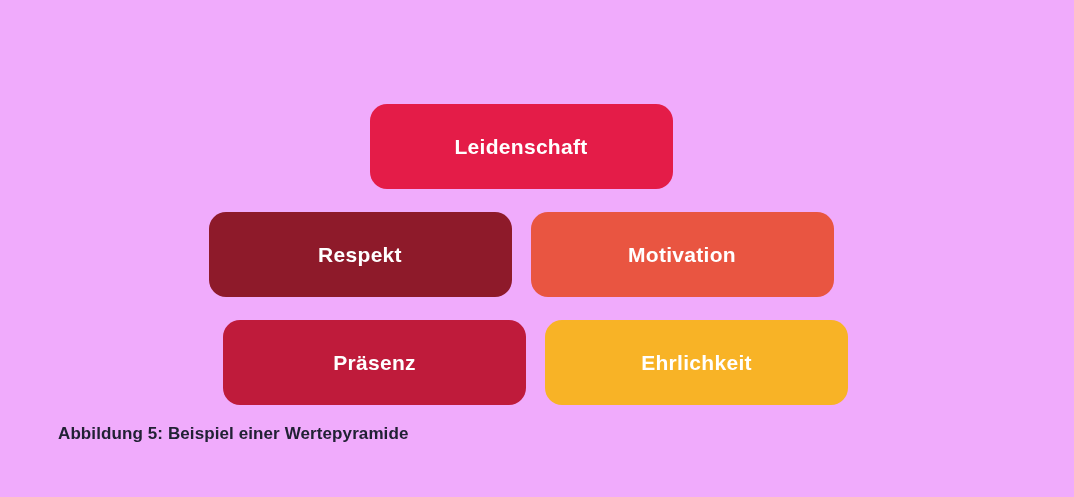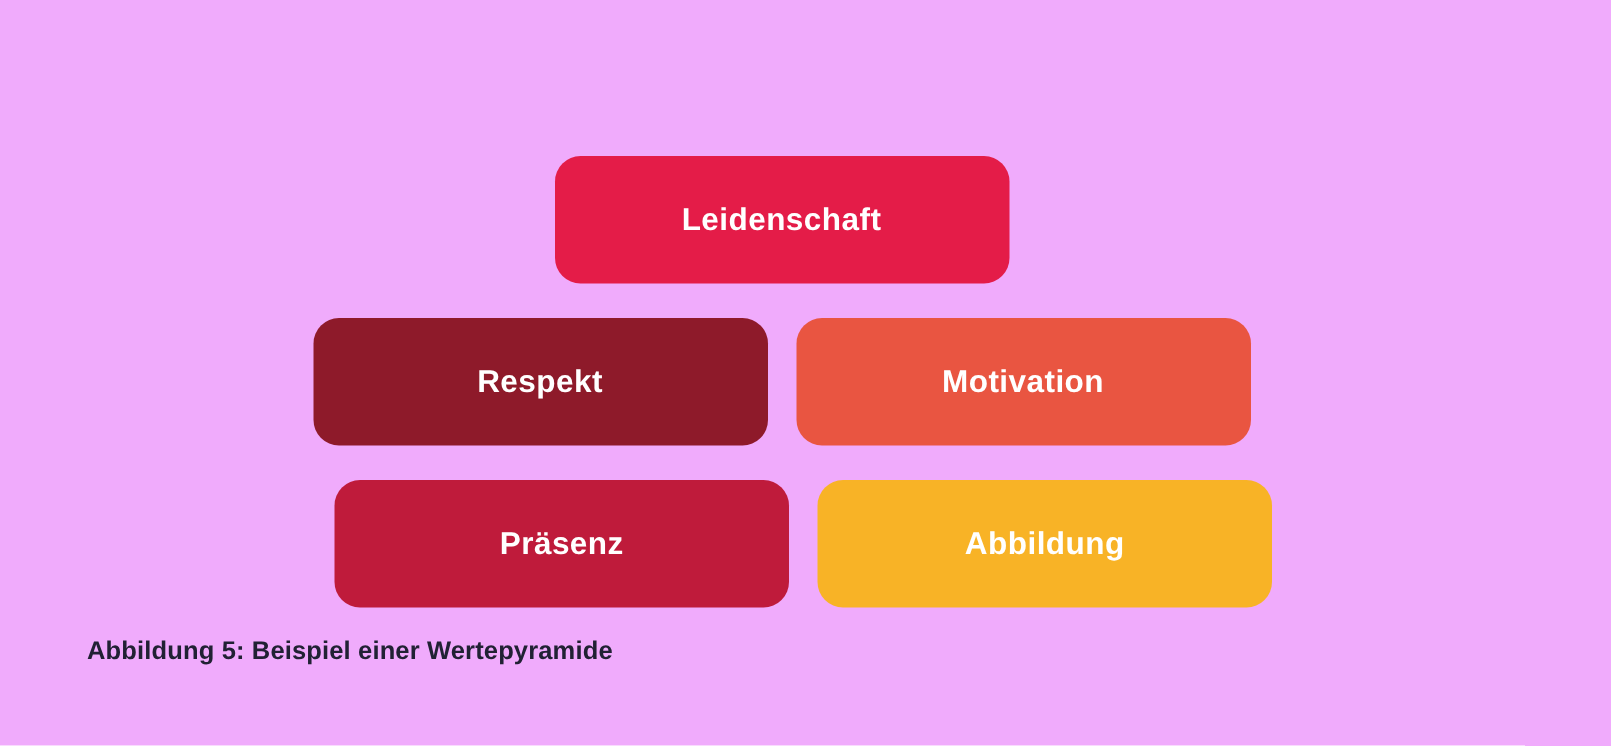--- a/index.html
+++ b/index.html
@@ -71,21 +71,21 @@
       <div class="box" style="background-color: rgb(233, 85, 65);">
         <span>Motivation</span>
       </div>
     </div>
 
     <div class="row">
       <div class="box" style="background-color: rgb(191, 27, 59); margin-left: 29px;">
         <span>Präsenz</span>
       </div>
       <div class="box" style="background-color: rgb(248, 179, 38);">
-        <span>Abbildung</span>
+        <span>Ehrlichkeit</span>
       </div>
     </div>
 
   </div>
 
   <div class="caption">Abbildung 5: Beispiel einer Wertepyramide</div>
 
 </div>
 
 </body></html>

